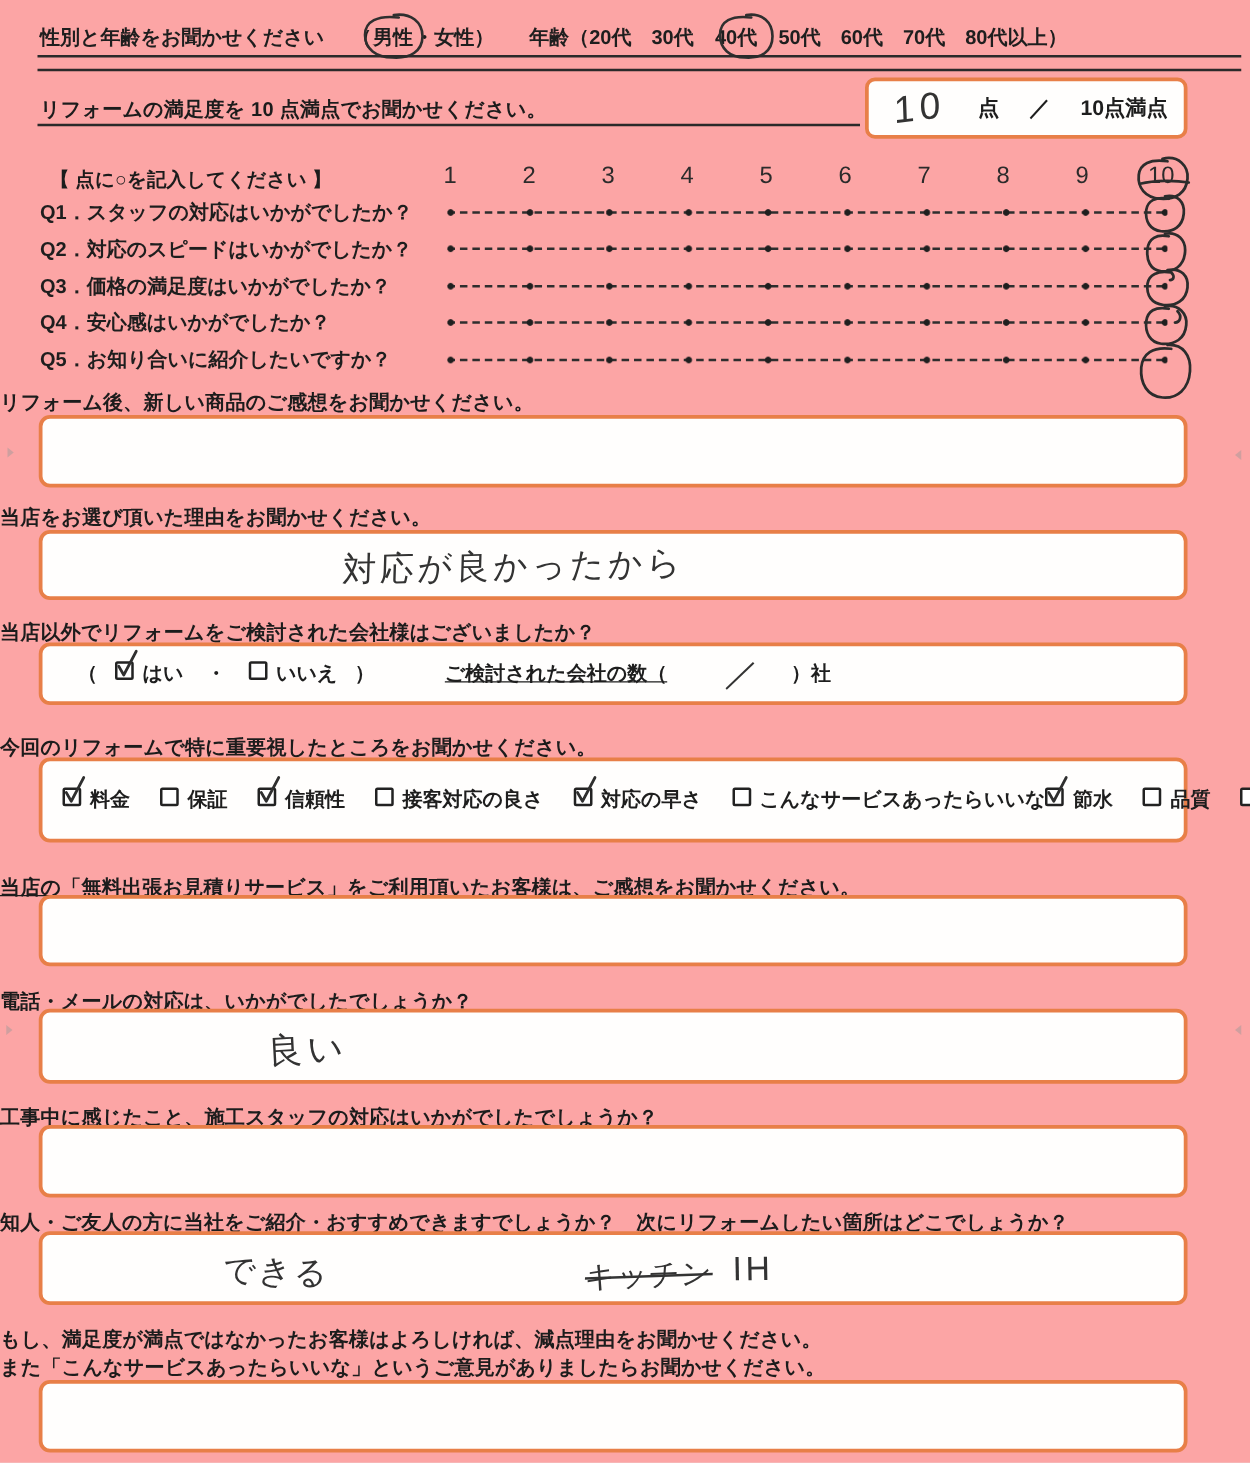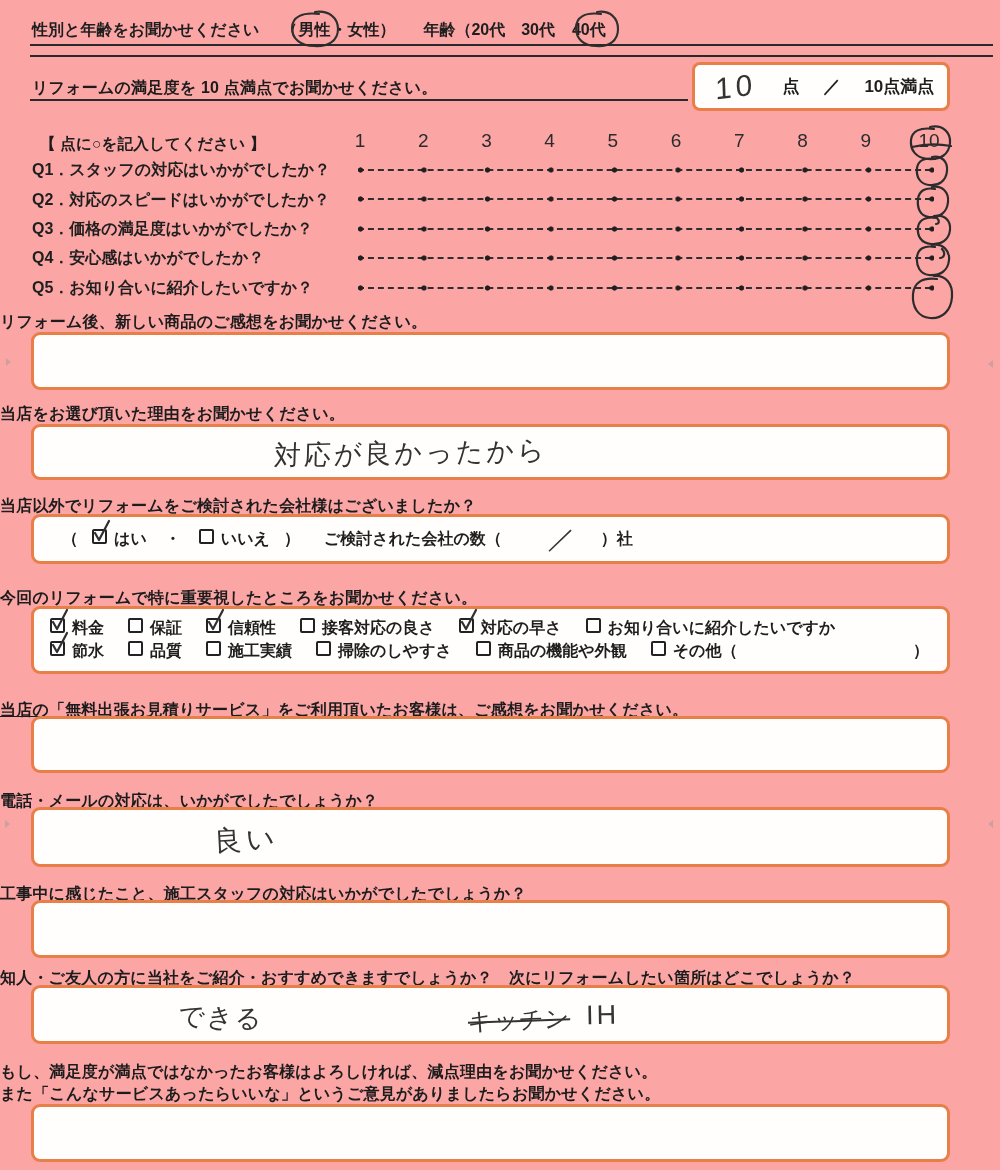--- a/index.html
+++ b/index.html
@@ -65,20 +65,21 @@
     <span>・</span>
     <span>女性</span>
     <span>）</span>
     <span style="margin-left:28px;">年齢（20代　30代　</span>
     <span class="circ-wrap">
       <svg class="hand-circle" style="left:1px;top:-12px;" width="50" height="42" viewBox="0 0 50 42">
         <path d="M25 4 C38 2 46 10 46 21 C46 33 37 39 24 38 C12 38 4 31 4 20 C4 9 13 4 29 6"></path>
       </svg>
       <span>40代</span>
     </span>
+    <span>　50代　60代　70代　80代以上）</span>
   </div>
   <div class="rule" style="top:44px;left:30px;width:963px;"></div>
   <div class="rule" style="top:55px;left:30px;width:963px;height:1.5px;"></div>
 
   <div class="h" style="top:78px;left:32px;">リフォームの満足度を 10 点満点でお聞かせください。</div>
   <div class="rule" style="top:99px;left:30px;width:658px;"></div>
   <div id="score-box">
     <span id="score-hand" class="hand">10</span>
     <span class="scoreprint" style="margin-left:26px;">点</span>
     <span class="scoreprint" style="margin-left:24px;">／</span>
@@ -171,27 +172,27 @@
     <span class="cb" style="margin-left:18px;" data-checked="false">
       <span class="boxwrap">
           <span class="sq"></span>
         <svg class="tickmark" width="22" height="26" viewBox="0 0 22 26">
             <path d="M4 15 L8 22 L18 3"></path>
           </svg>
       </span>
       <span class="cblabel">いいえ</span>
     </span>
     <span class="cblabel" style="margin-left:14px;">）</span>
-    <span class="cblabel" style="margin-left:24px;">ご検討された会社の数（</span>
+    <span class="cblabel" style="margin-left:56px;text-decoration:underline;">ご検討された会社の数（</span>
     <span class="hand" style="font-size:27px;margin-left:46px;transform:rotate(4deg);">／</span>
     <span class="cblabel" style="margin-left:26px;">）社</span>
   </div>
 
   <div class="h" style="top:588px;">今回のリフォームで特に重要視したところをお聞かせください。</div>
-  <div class="abox" style="top:606px;height:68px;padding:9px 16px;display:flex;flex-direction:column;justify-content:space-between;">
+  <div class="abox" style="top:606px;height:68px;padding:9px 16px;display:flex;flex-direction:row;justify-content:space-between;">
     <div style="display:flex;align-items:center;gap:24px;">
       <span class="cb" data-checked="true">
         <span class="boxwrap">
             <span class="sq"></span>
             <svg class="tickmark" width="22" height="26" viewBox="0 0 22 26">
               <path d="M4 15 L8 22 L18 3"></path>
             </svg>
           </span>
         <span class="cblabel">料金</span>
         </span>
@@ -231,21 +232,21 @@
           </span>
         <span class="cblabel">対応の早さ</span>
         </span>
       <span class="cb" data-checked="false">
         <span class="boxwrap">
             <span class="sq"></span>
             <svg class="tickmark" width="22" height="26" viewBox="0 0 22 26">
               <path d="M4 15 L8 22 L18 3"></path>
             </svg>
           </span>
-        <span class="cblabel">お知り合いに紹介したいですか</span>
+        <span class="cblabel">こんなサービスあったらいいな</span>
         </span>
     </div>
     <div style="display:flex;align-items:center;gap:24px;">
       <span class="cb" data-checked="true">
         <span class="boxwrap">
             <span class="sq"></span>
             <svg class="tickmark" width="22" height="26" viewBox="0 0 22 26">
               <path d="M4 15 L8 22 L18 3"></path>
             </svg>
           </span>

